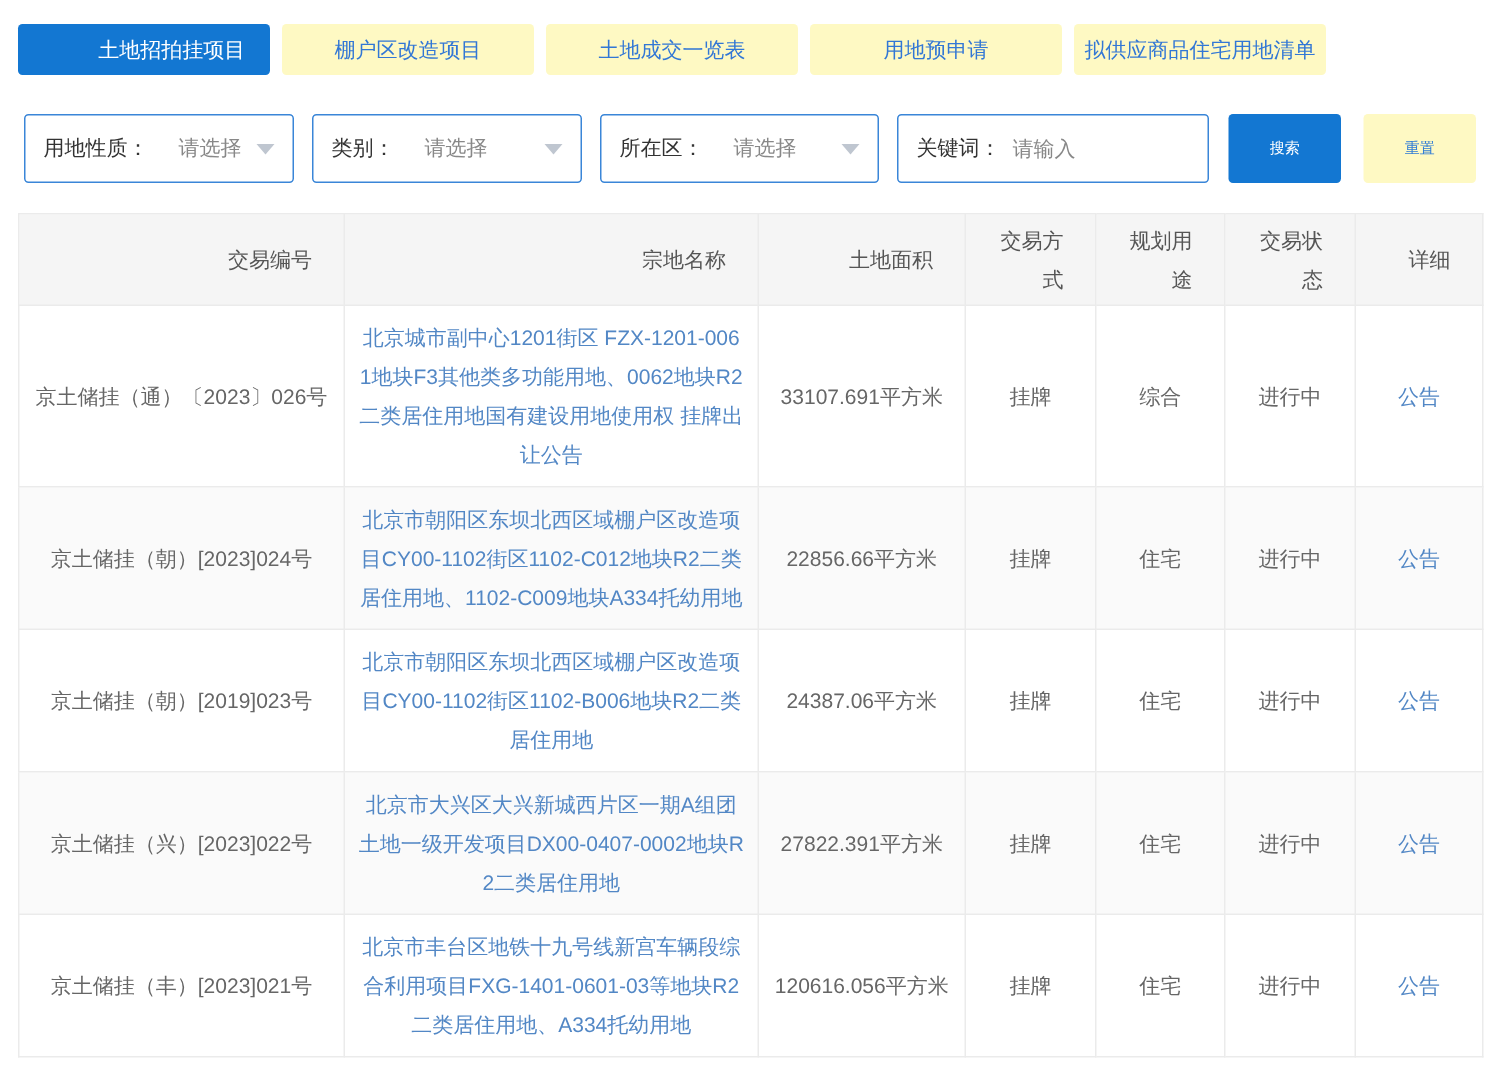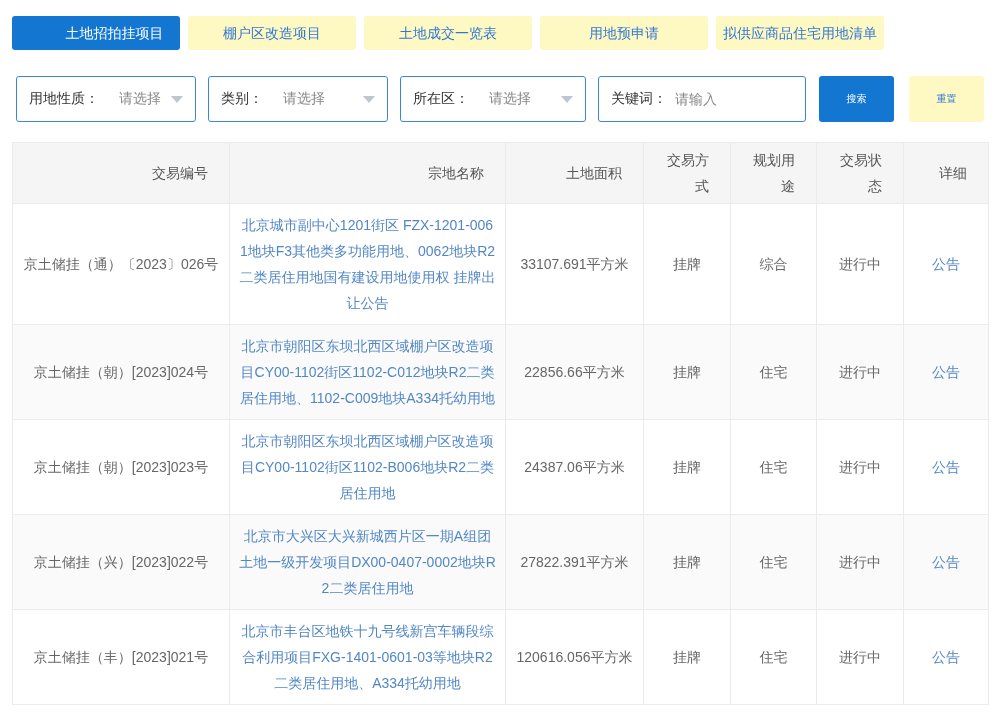--- a/index.html
+++ b/index.html
@@ -190,21 +190,21 @@
       <tr>
         <td class="cell-id">京土储挂（朝）[2023]024号</td>
         <td class="cell-link">北京市朝阳区东坝北西区域棚户区改造项目CY00-1102街区1102-C012地块R2二类居住用地、1102-C009地块A334托幼用地</td>
         <td>22856.66平方米</td>
         <td>挂牌</td>
         <td>住宅</td>
         <td>进行中</td>
         <td class="cell-link">公告</td>
       </tr>
       <tr>
-        <td class="cell-id">京土储挂（朝）[2023]023号</td>
+        <td class="cell-id">京土储挂（朝）[2019]023号</td>
         <td class="cell-link">北京市朝阳区东坝北西区域棚户区改造项目CY00-1102街区1102-B006地块R2二类居住用地</td>
         <td>24387.06平方米</td>
         <td>挂牌</td>
         <td>住宅</td>
         <td>进行中</td>
         <td class="cell-link">公告</td>
       </tr>
       <tr>
         <td class="cell-id">京土储挂（兴）[2023]022号</td>
         <td class="cell-link">北京市大兴区大兴新城西片区一期A组团土地一级开发项目DX00-0407-0002地块R2二类居住用地</td>

